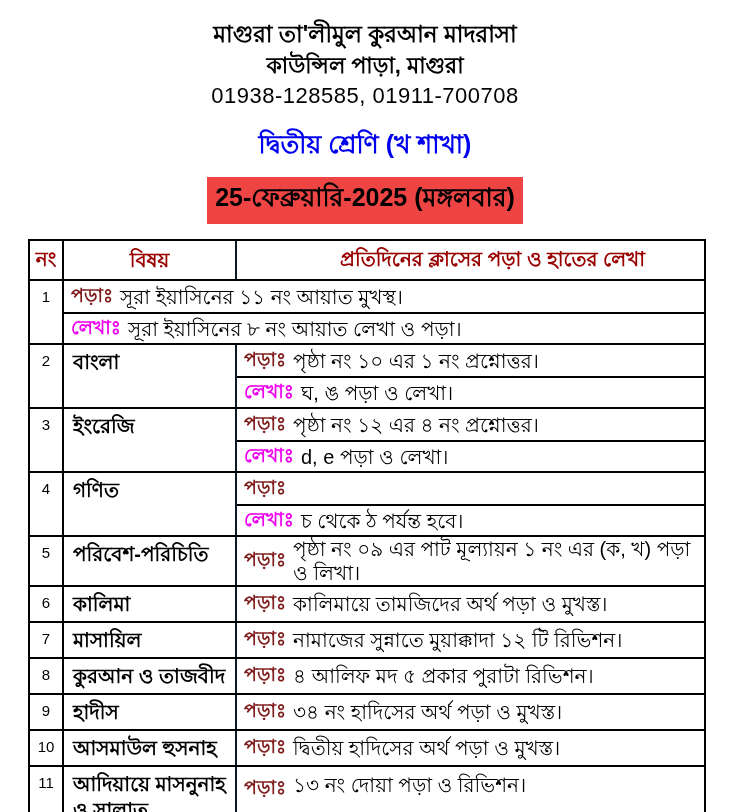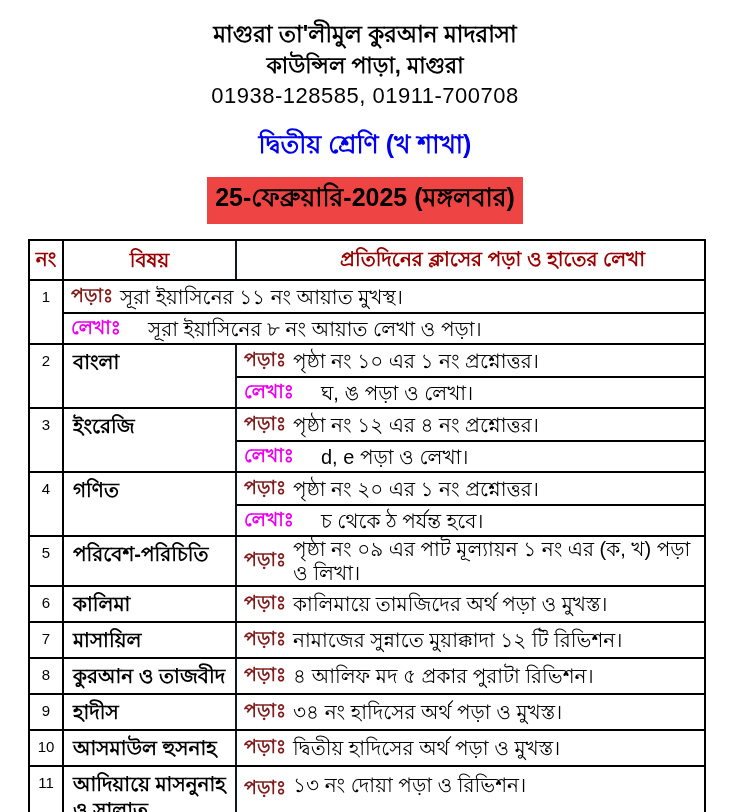--- a/index.html
+++ b/index.html
@@ -55,21 +55,21 @@
     font-size: 20px;
     line-height: 1.3;
   }
   .c-content { flex: 1 1 auto; display: flex; flex-direction: column; }
   .line {
     display: flex;
     align-items: center;
     padding: 0 4px 0 7px;
     flex: 1 1 auto;
   }
-  .line + .line { border-top: 2px solid #000; gap: 20px; }
+  .line + .line { border-top: 2px solid #000; }
   .row-double .line { height: 31px; flex: 0 0 31px; }
   .row-single { min-height: 35px; }
   .row-tall { min-height: 56px; }
   .row-tall .line { align-items: flex-start; padding-top: 6px; }
 
   .label { font-weight: bold; font-size: 19px; margin-right: 7px; white-space: nowrap; }
   .pora  { color: #7f1d1d; }
   .lekha { color: #EE00EE; }
   .task-text { font-size: 20px; line-height: 1.2; }
 
@@ -148,21 +148,20 @@
         </div>
       </div>
     </div>
 
     <div class="t-row row-double">
       <div class="c-num">4</div>
       <div class="c-subj">গণিত</div>
       <div class="c-content">
         <div class="line">
           <span class="label pora">পড়াঃ</span>
-          <span class="task-text">পৃষ্ঠা নং ২০ এর ১ নং প্রশ্নোত্তর।</span>
         </div>
         <div class="line">
           <span class="label lekha">লেখাঃ</span>
           <span class="task-text">চ থেকে ঠ পর্যন্ত হবে।</span>
         </div>
       </div>
     </div>
 
     <div class="t-row row-single">
       <div class="c-num">5</div>

